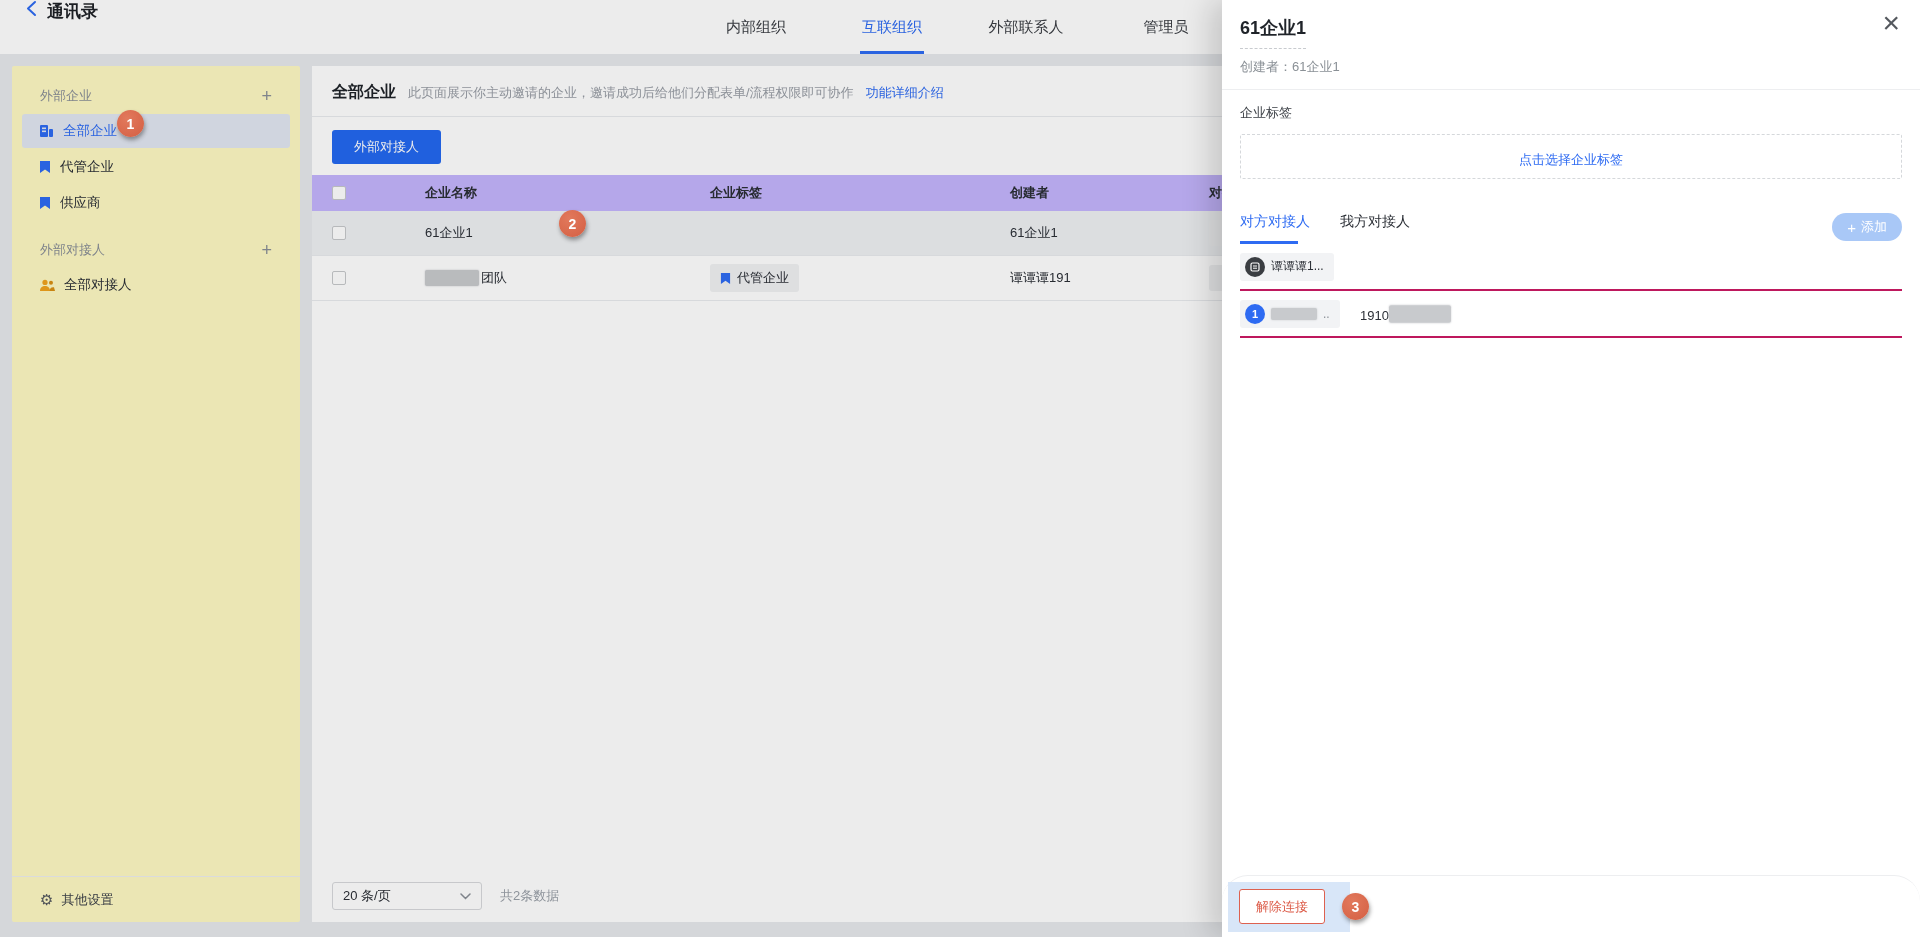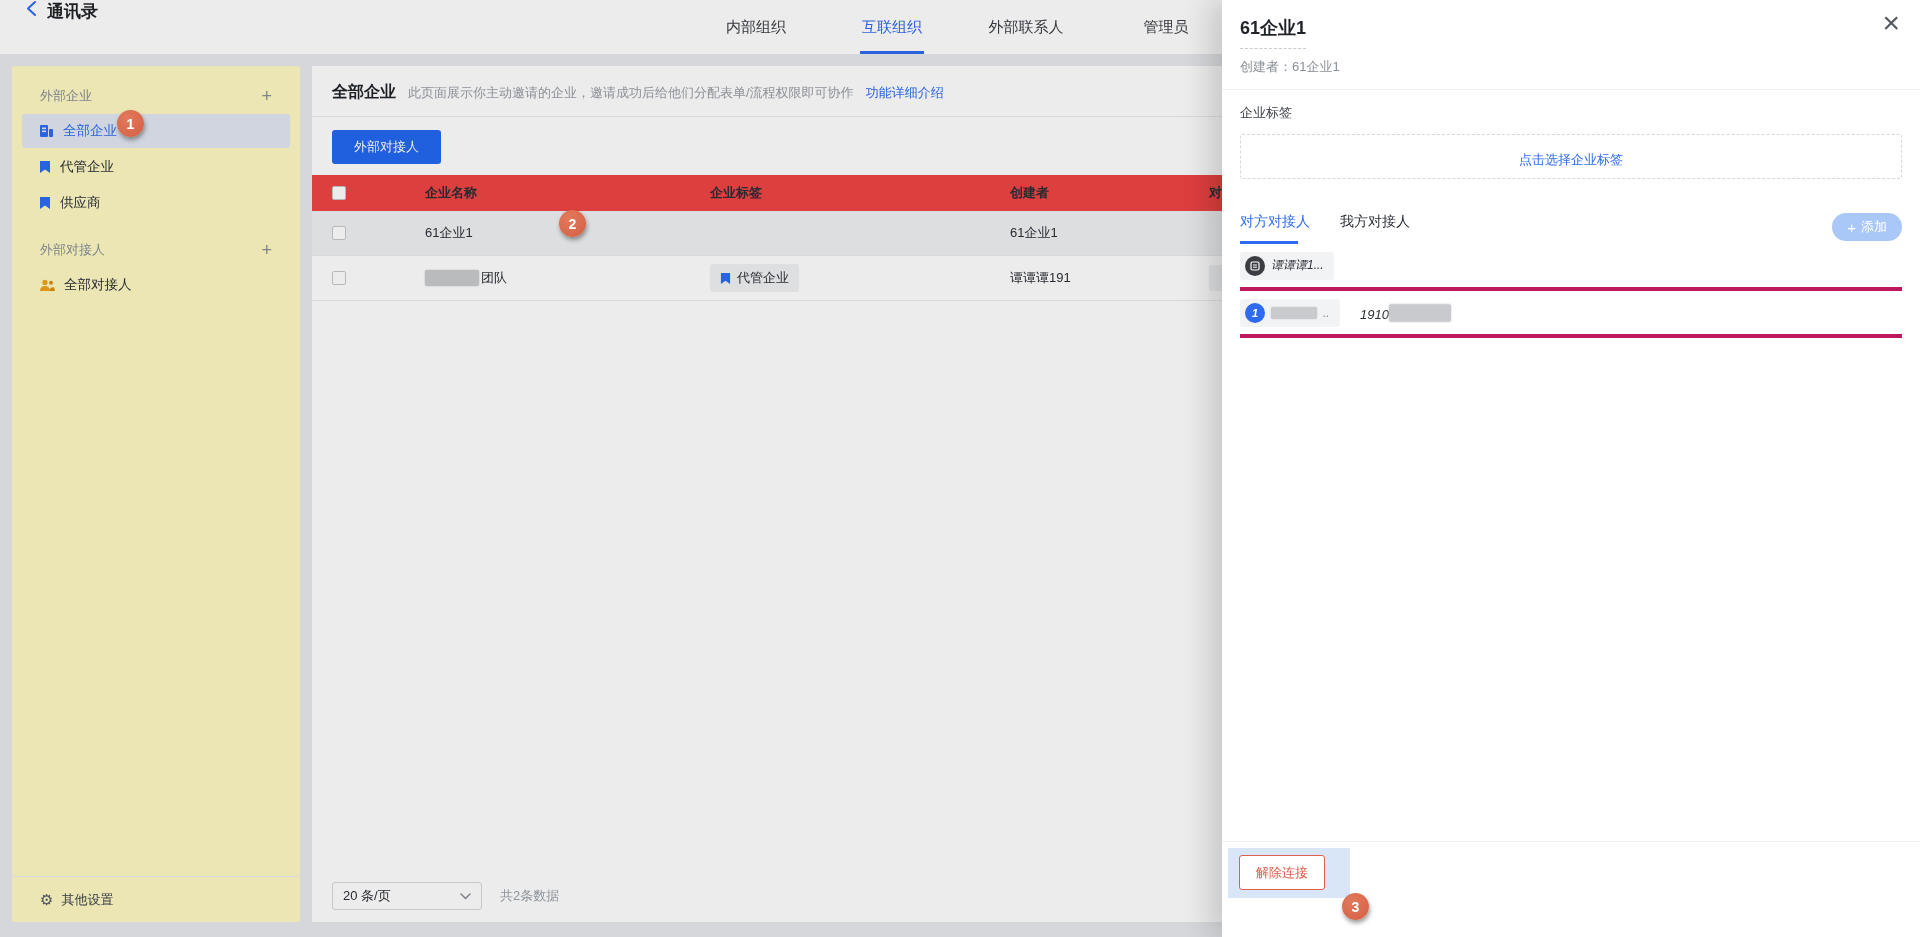--- a/index.html
+++ b/index.html
@@ -30,21 +30,21 @@
 
   
   .main { position:absolute; left:312px; top:66px; right:0; height:856px; background:#fff; z-index:1; }
   .main-head { padding:16px 20px 0 20px; display:flex; align-items:baseline; gap:12px; }
   .main-title { font-size:16px; font-weight:700; color:#1f2329; }
   .main-desc { font-size:13px; color:#989da5; }
   .main-link { font-size:13px; color:#2e6bf2; cursor:pointer; }
   .main-divider { margin-top:13px; border-bottom:1px solid #e9ebee; }
   .btn-primary { display:inline-block; margin:13px 0 0 20px; background:#2368f0; color:#fff; height:34px; line-height:34px; padding:0 22px; border-radius:3px; font-size:13px; border:none; cursor:pointer; }
   .table { margin-top:11px; }
-  .thead { position:relative; height:36px; background:#ef4444; }
+  .thead { position:relative; height:36px; background:#c4b5fd; }
   .thead .cell { position:absolute; top:0; line-height:36px; font-weight:700; font-size:13px; color:#2b2f36; white-space:nowrap; }
   .trow { position:relative; height:45px; border-bottom:1px solid #e9ebee; background:#fff; }
   .trow.selected { background:#eef0f3; }
   .c-check { left:20px; } .c-name { left:113px; } .c-tag { left:398px; } .c-creator { left:698px; } .c-partner { left:897px; }
   .cell-abs { position:absolute; top:50%; transform:translateY(-50%); white-space:nowrap; }
   .checkbox { width:14px; height:14px; border:1px solid #c6c8cb; border-radius:2px; background:#fff; cursor:pointer; }
   .thead .checkbox { margin-top:11px; }
   .tag-chip { display:inline-flex; align-items:center; gap:6px; background:#f0f1f3; border-radius:3px; padding:5px 10px; font-size:13px; color:#2b2f36; }
   .redact { background:#c8cacd; border-radius:2px; box-shadow:0 0 2px #c8cacd; display:inline-block; }
   .name-flex { display:flex; align-items:center; gap:2px; }
@@ -68,27 +68,27 @@
   .d-tabsrow { margin:34px 18px 0 18px; display:flex; align-items:flex-start; }
   .d-tab { font-size:14px; color:#2b2f36; margin-right:30px; cursor:pointer; position:relative; padding-bottom:13px; }
   .d-tab.active { color:#2e6bf2; }
   .d-tab.active::after { content:""; position:absolute; left:0; bottom:0; width:58px; height:3px; background:#2e6bf2; }
   .d-add { margin-left:auto; background:#a9c8f7; color:#fff; border:none; border-radius:15px; height:28px; padding:0 15px; display:flex; align-items:center; gap:5px; font-size:13px; cursor:default; }
   .d-add .plus { font-size:15px; line-height:1; }
   .d-table { margin:0 18px; }
   .d-thead { position:relative; height:32px; border-bottom:1px solid #e9ebee; }
   .d-thead .cell { position:absolute; top:4px; font-weight:700; font-size:13px; color:#2b2f36; }
   .dc-0 { left:0; } .dc-1 { left:120px; } .dc-2 { left:240px; } .dc-3 { left:385px; }
-  .d-row { position:relative; height:47px; border-bottom:4px solid #be185d;font-style:italic; }
+  .d-row { position:relative; height:47px; border-bottom:2px solid #be185d; }
   .person-chip { position:absolute; left:0; top:50%; transform:translateY(-50%); display:flex; align-items:center; gap:6px; background:#f2f3f5; border-radius:3px; padding:4px 10px 4px 5px; font-size:12px; color:#2b2f36; }
   .avatar { width:20px; height:20px; border-radius:50%; display:flex; align-items:center; justify-content:center; flex:0 0 auto; }
   .avatar.dark { background:#3a3d42; }
   .avatar.blue { background:#2e6bf2; color:#fff; font-size:11px; font-weight:700; }
   .phone-cell { position:absolute; left:120px; top:50%; transform:translateY(-50%); display:flex; align-items:flex-end; font-size:13px; color:#2b2f36; }
-  .d-footer { position:absolute; bottom:18px; left:0; right:0; height:78px; border-top:1px solid #edeef0; }
+  .d-footer { position:absolute; bottom:0; left:0; right:0; height:62px; border-top:1px solid #edeef0;border-radius:26px; }
   .d-highlight { position:absolute; left:6px; top:6px; width:122px; height:50px; background:#d8e6f8; }
   .btn-danger { position:absolute; left:17px; top:13px; height:35px; padding:0 16px; border:1px solid #dd6150; border-radius:3px; background:#fff; color:#dc5b48; font-size:13px; cursor:pointer; }
 
   
   .ann-badge { position:absolute; width:27px; height:27px; border-radius:50%; background:radial-gradient(circle at 38% 32%, #e2795c, #d45f43); color:#fff; font-size:14px; font-weight:700; display:flex; align-items:center; justify-content:center; z-index:60; box-shadow:1px 3px 4px rgba(40,40,40,0.45); }
   .b1 { left:117px; top:110px; } .b2 { left:559px; top:210px; } .b3 { left:1342px; top:893px; }
 </style>
 </head>
 <body>
 

